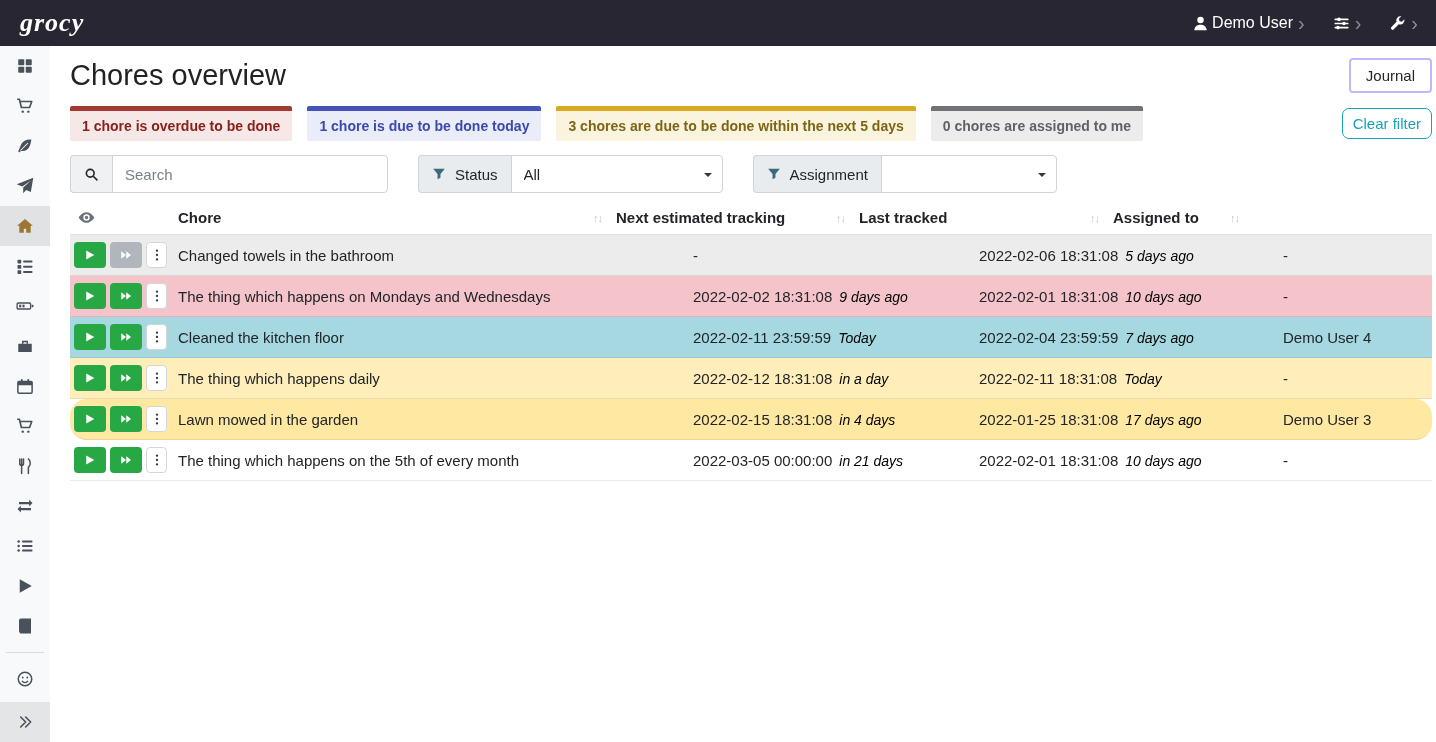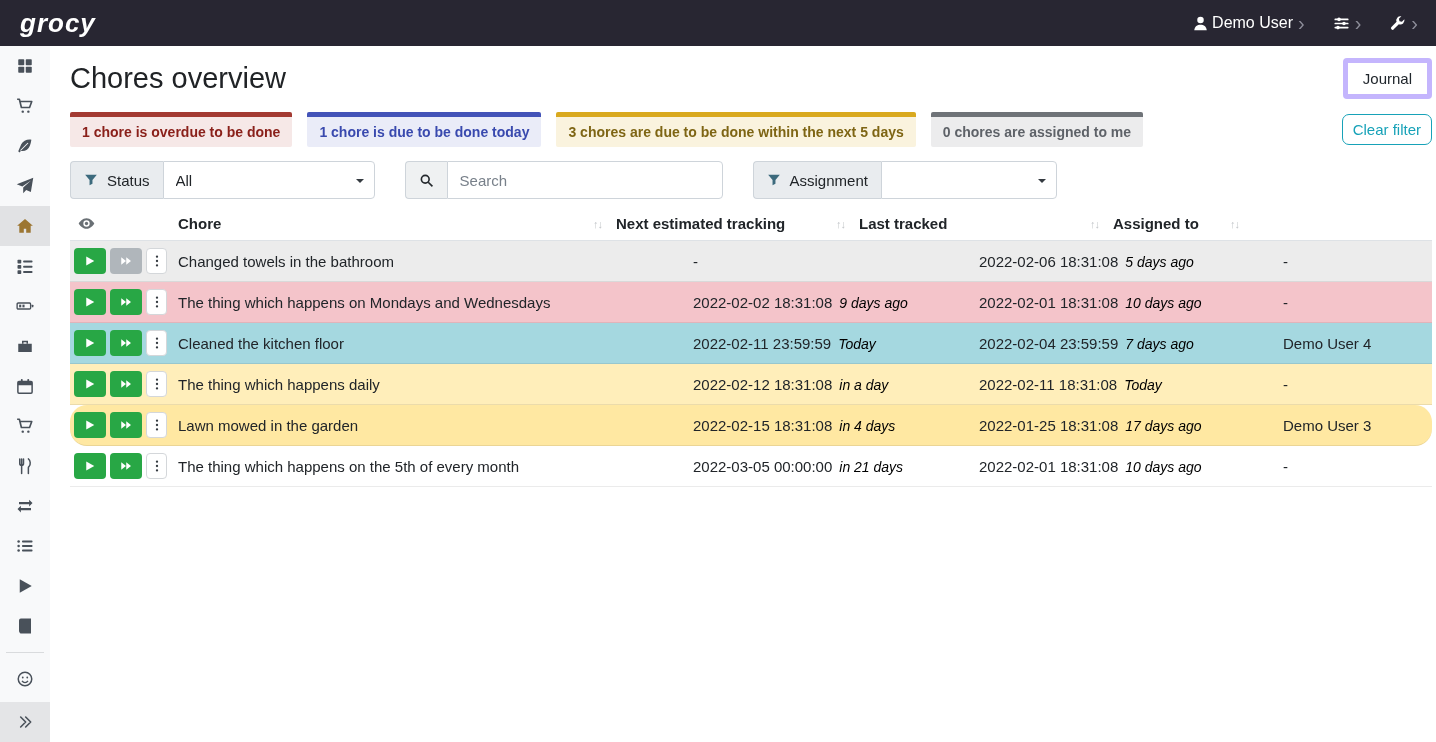--- a/index.html
+++ b/index.html
@@ -4,21 +4,21 @@
 <style>
   *{box-sizing:border-box;margin:0;padding:0}
   html,body{width:1436px;height:742px;overflow:hidden;background:#fff;color:#212529;
     font-family:"Liberation Sans",sans-serif;}
   svg{display:block}
   button{font-family:inherit;cursor:pointer}
 
   
   .navbar{height:46px;background:var(--navbar-bg,#282632);display:flex;align-items:center;
     justify-content:space-between;padding:0 18px 0 20px}
-  .logo{color:#fff;font-family:Liberation Sans, sans-serif;font-style:italic;font-weight:700;
+  .logo{color:#fff;font-family:Liberation Serif, serif;font-style:italic;font-weight:700;
     font-size:26px;letter-spacing:1px;text-decoration:none;cursor:pointer}
   .nav-right{display:flex;align-items:center;gap:28px}
   .nav-item{display:flex;align-items:center;gap:3px;color:#fff;cursor:pointer}
   .nav-item svg{width:17px;height:17px}
   .nav-label{font-size:16px}
   .chev{color:#8d8d99;font-size:20px;line-height:1;margin-left:2px}
 
   
   .shell{display:flex;height:696px;overflow:hidden}
 
@@ -30,21 +30,21 @@
   .sb-divider{height:1px;background:#d9dbdd;margin:6px 6px}
   .sb-spacer{flex:1}
   .sb-toggle{height:40px;background:#e4e5e7;display:flex;align-items:center;justify-content:center;
     color:#49515a;cursor:pointer}
   .sb-toggle svg{width:16px;height:16px}
 
   
   main{flex:1;padding:12px 4px 0 20px;overflow:hidden}
   .page-head{display:flex;align-items:center;justify-content:space-between;margin-bottom:13px}
   h1{font-size:29px;line-height:33px;font-weight:400;color:#202326}
-  .btn-journal{background:#fff;border:5px solid #c4b5fd;color:#20262c;font-size:15px;
+  .btn-journal{background:#fff;border:2px solid #c4b5fd;color:#20262c;font-size:15px;
     padding:7px 15px;border-radius:4px}
 
   
   .cards-row{display:flex;align-items:center;gap:15px;margin-bottom:14px}
   .card{border-top:5px solid;border-radius:2px;padding:7px 12px;font-size:14px;font-weight:700;
     white-space:nowrap;cursor:pointer}
   .cards-spacer{flex:1}
   .btn-clear{background:#fff;border:1px solid var(--filter-teal,#17a2b8);color:var(--filter-teal,#17a2b8);
     font-size:15px;padding:6px 10px;border-radius:7px}
 
@@ -299,46 +299,46 @@
           <div class="card" style="border-top-color: rgb(67, 83, 184); background: rgb(234, 236, 248); color: rgb(57, 73, 174);">1 chore is due to be done today</div>
           <div class="card" style="border-top-color: rgb(217, 169, 30); background: rgb(250, 243, 222); color: rgb(126, 101, 20);">3 chores are due to be done within the next 5 days</div>
           <div class="card" style="border-top-color: rgb(111, 115, 120); background: rgb(236, 236, 237); color: rgb(94, 98, 104);">0 chores are assigned to me</div>
         </div>
       <div class="cards-spacer"></div>
       <button class="btn-clear">Clear filter</button>
     </div>
 
     <div class="filters-row">
       <div class="igroup">
+        <span class="ig-pre search-pre">
+          <svg viewBox="0 0 24 24" fill="none" stroke="currentColor" stroke-width="2.6">
+              <circle cx="10" cy="10" r="6.2"></circle>
+              <path d="M14.8 14.8L21.5 21.5"></path>
+            </svg>
+        </span>
+        <input class="ig-input" placeholder="Search" style="">
+      </div>
+
+      <div class="igroup">
         <span class="ig-pre">
           <span class="funnel">
             <svg viewBox="0 0 24 24" fill="currentColor">
                 <path d="M2 3h20l-7.5 9v6.5L9.5 21v-9z"></path>
               </svg>
           </span>
           <span>Status</span>
         </span>
         <span class="selwrap sel-status">
           <select>
             <option>All</option>
           </select>
         </span>
       </div>
 
       <div class="igroup">
-        <span class="ig-pre search-pre">
-          <svg viewBox="0 0 24 24" fill="none" stroke="currentColor" stroke-width="2.6">
-              <circle cx="10" cy="10" r="6.2"></circle>
-              <path d="M14.8 14.8L21.5 21.5"></path>
-            </svg>
-        </span>
-        <input class="ig-input" placeholder="Search" style="">
-      </div>
-
-      <div class="igroup">
         <span class="ig-pre">
           <span class="funnel">
             <svg viewBox="0 0 24 24" fill="currentColor">
                 <path d="M2 3h20l-7.5 9v6.5L9.5 21v-9z"></path>
               </svg>
           </span>
           <span>Assignment</span>
         </span>
         <span class="selwrap sel-assign">
           <select>

